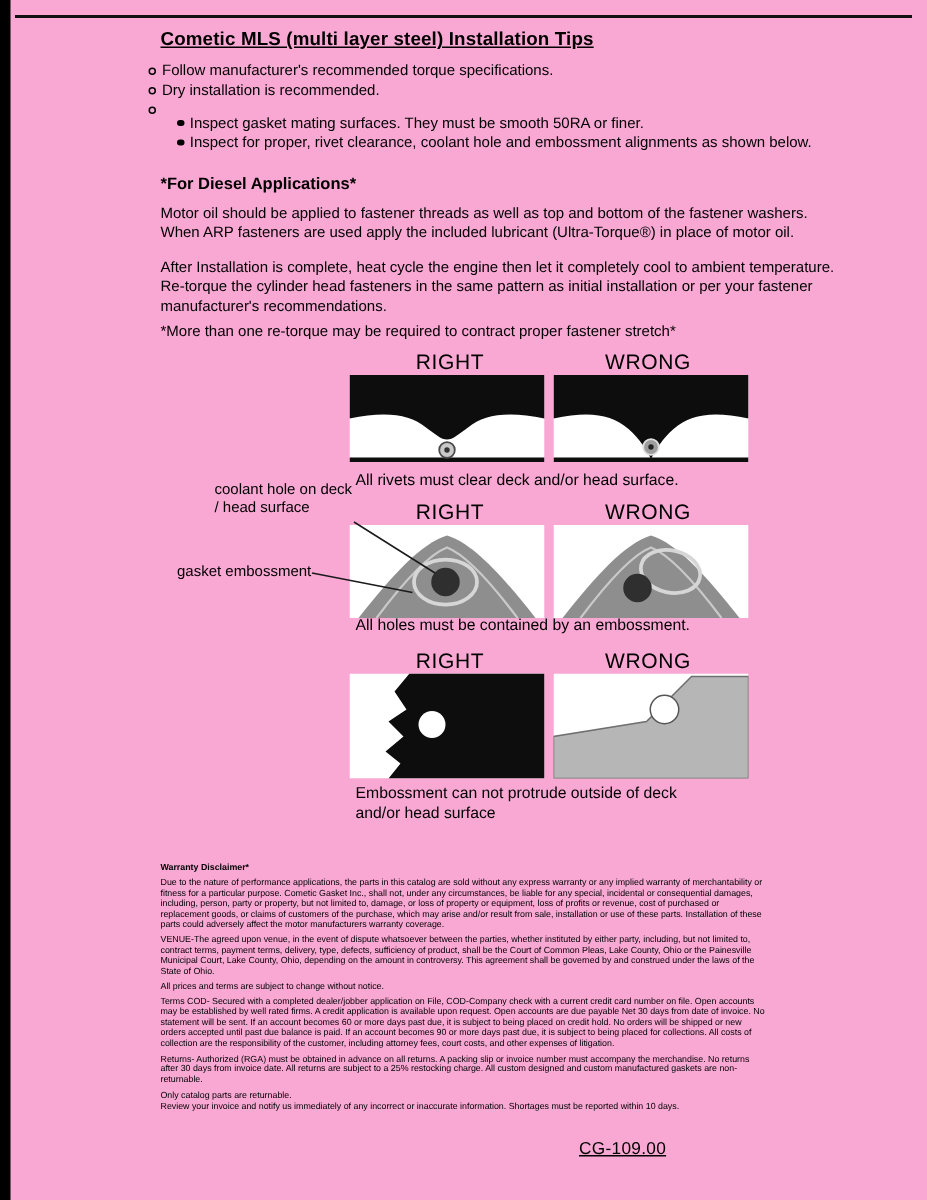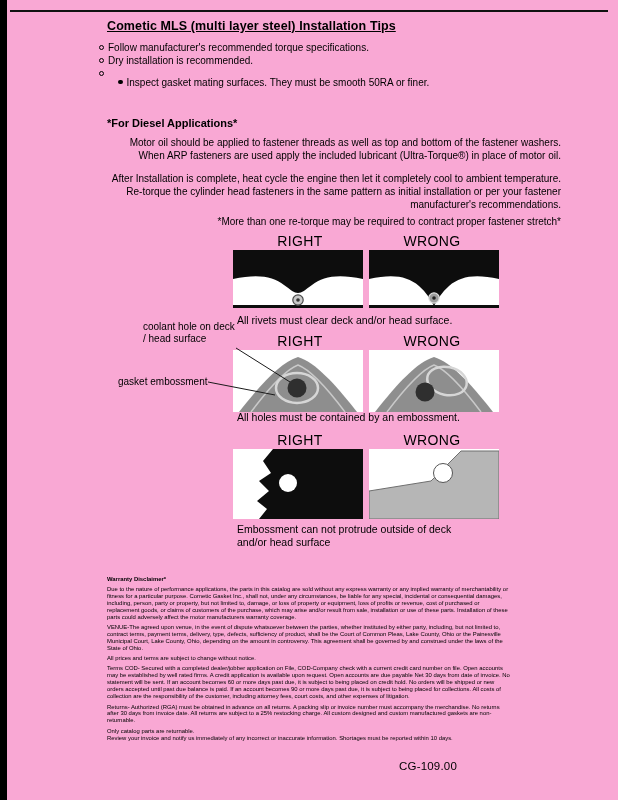--- a/index.html
+++ b/index.html
@@ -28,21 +28,21 @@
   .marker-open {
     flex:0 0 auto; width:5px; height:5px; border:1px solid #000; border-radius:50%;
     margin:3.5px 4px 0 0;
   }
   .marker-fill {
     flex:0 0 auto; width:4.5px; height:4.5px; background:#000; border-radius:50%;
     margin:4px 4px 0 0;
   }
 
   .diesel-heading { position:absolute; left:107px; top:117px; font-size:11px; font-weight:bold; }
-  .para { position:absolute; left:107px; width:454px; font-size:10px; line-height:13px;text-align:right; }
+  .para { position:absolute; left:107px; width:454px; font-size:10px; line-height:13px; }
   .para1 { top:136px; }
   .para2 { top:172px; }
   .note  { top:215px; }
 
   .figures { position:absolute; left:98px; top:233px; width:480px; height:332px; }
   .fig-header { position:absolute; left:135px; width:266px; display:flex; gap:2px;justify-content:center; }
   .fig-header span { flex:0 0 130px; text-align:center; font-size:14px; letter-spacing:.4px; }
   .fig-images { position:absolute; left:135px; display:flex; gap:6px; }
   .fig-images svg { display:block; }
   .fig-caption { position:absolute; left:139px; font-size:10.5px; line-height:13px; }
@@ -54,21 +54,21 @@
   .callout { position:absolute; font-size:10px; line-height:12px; }
   .callout-hole { left:45px; top:88px; width:92px; }
   .callout-emboss { left:20px; top:143px; width:92px; }
   .leader-overlay { position:absolute; left:0; top:0; pointer-events:none; }
 
   .warranty { position:absolute; left:107px; top:576px; width:404px; font-size:5.9px; line-height:6.9px; }
   .warranty .w-head { font-weight:bold; margin-bottom:3px; }
   .warranty p { margin-bottom:3.5px; }
   .warranty .tight { margin-bottom:0; }
 
-  .doc-number { position:absolute; left:399px; top:760px; font-size:11.5px; letter-spacing:.2px; }
+  .doc-number { position:absolute; left:386px; top:760px; font-size:11.5px; letter-spacing:.2px;text-decoration:underline; }
 </style>
 </head>
 <body>
 
 <div class="page">
   <div class="edge-bar"></div>
   <div class="top-rule"></div>
 
   <div class="title">Cometic MLS (multi layer steel) Installation Tips</div>
 
@@ -80,20 +80,24 @@
     <div class="b-row">
       <span class="marker-open"></span>
       <span>Dry installation is recommended.</span>
     </div>
     <div class="b-row">
       <span class="marker-open"></span>
     </div>
     <div class="b-row sub">
       <span class="marker-fill"></span>
       <span>Inspect gasket mating surfaces.  They must be smooth 50RA or finer.</span>
+    </div>
+    <div class="b-row sub">
+      <span class="marker-fill"></span>
+      <span>Inspect for proper, rivet clearance, coolant hole and embossment alignments as shown below.</span>
     </div>
   </div>
 
   <div class="diesel-heading">*For Diesel Applications*</div>
   <div class="para para1">Motor oil should be applied to fastener threads as well as top and bottom of the fastener washers. When ARP fasteners are used apply the included lubricant (Ultra-Torque®) in place of motor oil.</div>
   <div class="para para2">After Installation is complete, heat cycle the engine then let it completely cool to ambient temperature. Re-torque the cylinder head fasteners in the same pattern as initial installation or per your fastener manufacturer's recommendations.</div>
   <div class="para note">*More than one re-torque may be required to contract proper fastener stretch*</div>
 
   <div class="figures">
 

